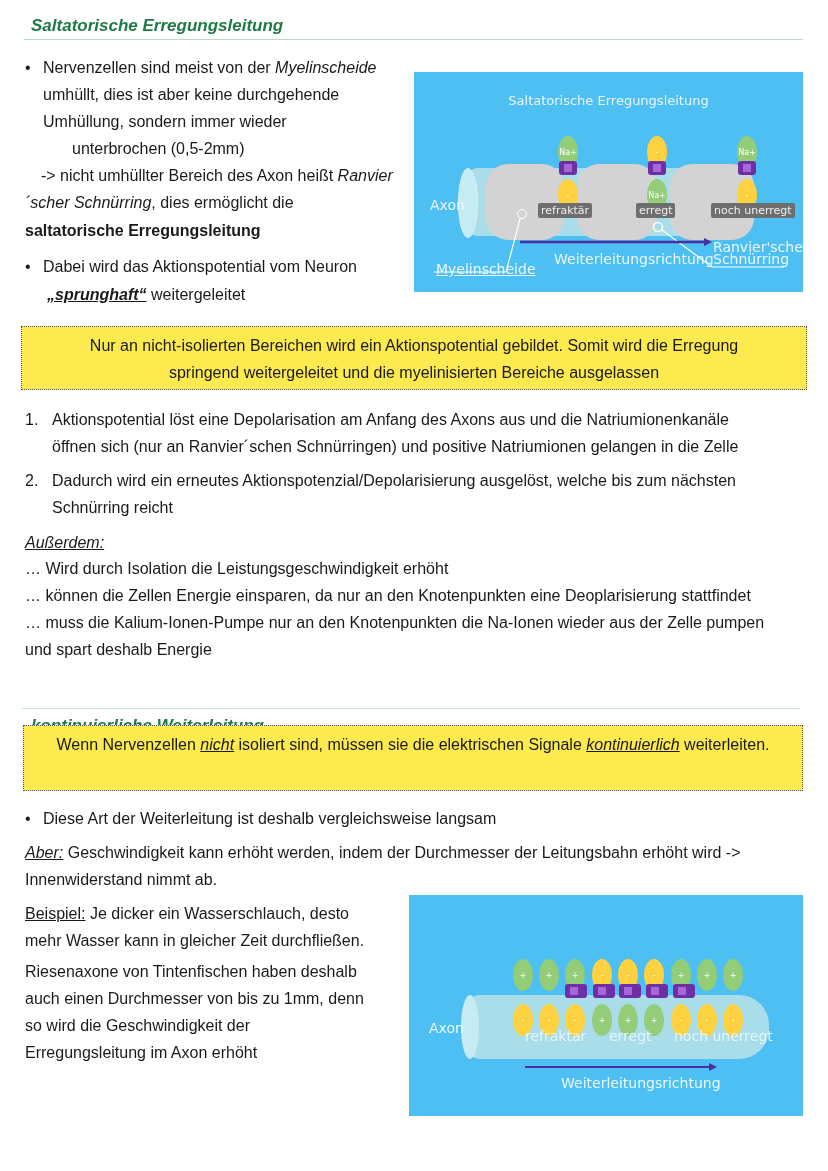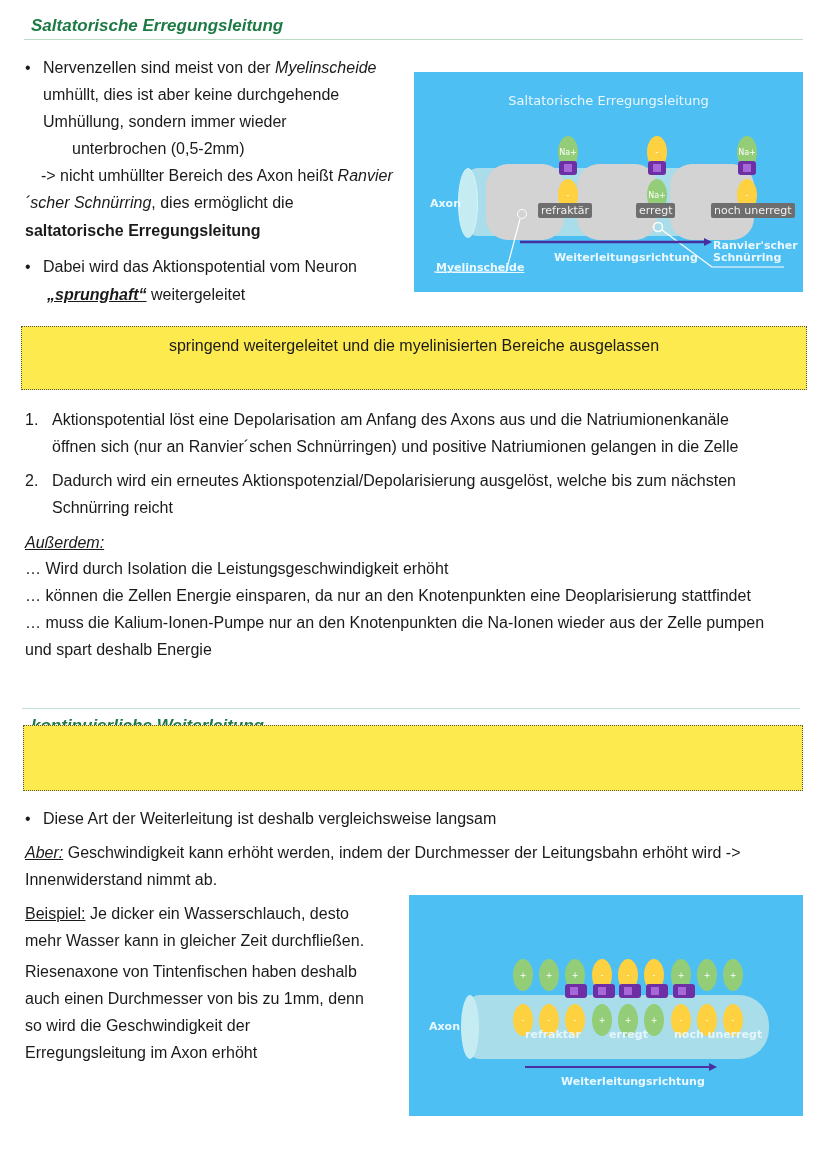--- a/index.html
+++ b/index.html
@@ -12,21 +12,21 @@
   .bullet::before { content:"•"; position:absolute; left:-18px; }
   .callout { position:absolute; background:#fdea4f; border:1.5px dotted #555;
              box-sizing:border-box; text-align:center; line-height:27px; font-size:16px; }
   .u { text-decoration:underline; }
   .i { font-style:italic; }
   .b { font-weight:bold; }
   .diagram { position:absolute; background:#4ebff3; overflow:hidden; }
   .dtitle { position:absolute; width:100%; text-align:center; color:#e9f7ff;
             font-family:"DejaVu Sans", sans-serif; font-size:13px; }
   .dlabel { position:absolute; color:#eaf8ff; font-family:"DejaVu Sans", sans-serif;
-            font-size:11px; white-space:nowrap;font-weight:bold; }
+            font-size:14px; white-space:nowrap; }
   .ion { position:absolute; width:20px; height:32px; border-radius:50%;
          color:#fff; font-family:"DejaVu Sans", sans-serif; font-size:8px;
          display:flex; align-items:center; justify-content:center; }
   .na { background:#93cd77; }
   .neg { background:#fdd13f; }
   .channel { position:absolute; width:18px; height:14px; border-radius:3px;
              background:#6d2fa3; }
   .channel::after { content:""; position:absolute; left:5px; top:3px; width:8px; height:8px;
                     background:#a867d8; }
   .state { position:absolute; background:#6e6e6e; color:#f0f0f0; font-family:"DejaVu Sans", sans-serif;
@@ -93,20 +93,21 @@
     <line x1="106" y1="170" x2="290" y2="170" stroke="#4a2fa0" stroke-width="2.5"></line>
     <polygon points="290,166 298,170 290,174" fill="#4a2fa0"></polygon>
   </svg>
   <div class="dlabel" style="left:22px;top:189px;text-decoration:underline;">Myelinscheide</div>
   <div class="dlabel" style="left:140px;top:179px;">Weiterleitungsrichtung</div>
   <div class="dlabel" style="left:299px;top:167px;">Ranvier'scher</div>
   <div class="dlabel" style="left:299px;top:179px;">Schnürring</div>
 </div>
 
 <div class="callout" style="left:21px;top:326px;width:786px;height:64px;padding-top:5px;">
+  <div>Nur an nicht-isolierten Bereichen wird ein Aktionspotential gebildet. Somit wird die Erregung</div>
   <div>springend weitergeleitet und die myelinisierten Bereiche ausgelassen</div>
 </div>
 
 <div>
   <div class="line" style="left:25px;top:410px;">1.</div>
   <div class="line" style="left:52px;top:410px;">Aktionspotential löst eine Depolarisation am Anfang des Axons aus und die Natriumionenkanäle</div>
   <div class="line" style="left:52px;top:437px;">öffnen sich (nur an Ranvier´schen Schnürringen) und positive Natriumionen gelangen in die Zelle</div>
   <div class="line" style="left:25px;top:471px;">2.</div>
   <div class="line" style="left:52px;top:471px;">Dadurch wird ein erneutes Aktionspotenzial/Depolarisierung ausgelöst, welche bis zum nächsten</div>
   <div class="line" style="left:52px;top:498px;">Schnürring reicht</div>
@@ -117,20 +118,21 @@
   <div class="line" style="left:25px;top:559px;">… Wird durch Isolation die Leistungsgeschwindigkeit erhöht</div>
   <div class="line" style="left:25px;top:586px;">…  können die Zellen Energie einsparen, da nur an den Knotenpunkten eine Deoplarisierung stattfindet</div>
   <div class="line" style="left:25px;top:613px;">… muss die Kalium-Ionen-Pumpe nur an den Knotenpunkten die Na-Ionen wieder aus der Zelle pumpen</div>
   <div class="line" style="left:25px;top:640px;">und spart deshalb Energie</div>
 </div>
 
 <div class="abs h2" style="left:31px;top:716px;">kontinuierliche Weiterleitung</div>
 <div class="abs rule" style="left:22px;top:708px;width:778px;background:#bfe3da;"></div>
 
 <div class="callout" style="left:23px;top:725px;width:780px;height:66px;padding-top:5px;">
+  <div><span>Wenn Nervenzellen </span><span class="i u">nicht</span><span> isoliert sind, müssen sie die elektrischen Signale </span><span class="i u">kontinuierlich</span><span> weiterleiten.</span></div>
 </div>
 
 <div class="line bullet" style="left:43px;top:809px;">Diese Art der Weiterleitung ist deshalb vergleichsweise langsam</div>
 
 <div>
   <div class="line" style="left:25px;top:843px;"><span class="i u">Aber:</span><span> Geschwindigkeit kann erhöht werden, indem der Durchmesser der Leitungsbahn erhöht wird -&gt;</span></div>
   <div class="line" style="left:25px;top:870px;">Innenwiderstand nimmt ab.</div>
 </div>
 
 <div>

